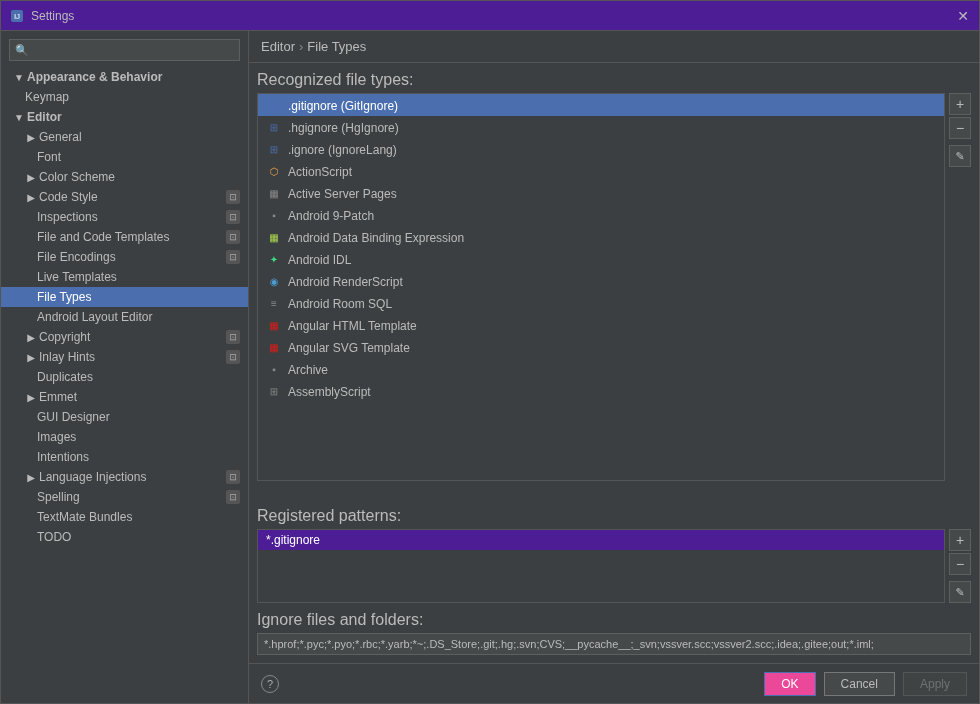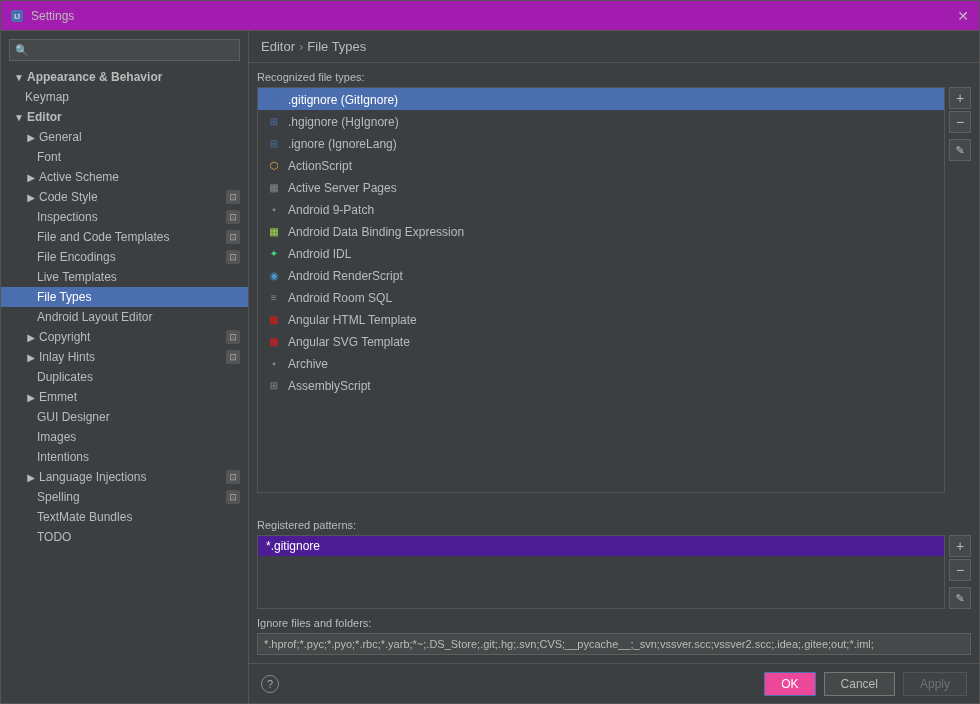--- a/index.html
+++ b/index.html
@@ -16,21 +16,21 @@
     .window {
       width: 980px;
       height: 704px;
       display: flex;
       flex-direction: column;
       background: #3c3f41;
       border: 1px solid #555;
     }
 
     .title-bar {
-      background: #a21caf;
+      background: #4c1d95;
       height: 30px;
       display: flex;
       align-items: center;
       padding: 0 8px;
       border-bottom: 1px solid #555;
       flex-shrink: 0;
     }
 
     .title-bar-icon {
       width: 16px;
@@ -169,21 +169,21 @@
 
     .panel-body {
       display: flex;
       flex-direction: column;
       flex: 1;
       overflow: hidden;
       padding: 8px;
     }
 
     .section-label {
-      font-size: 11px;
+      font-size: 16px;
       color: #bbbbbb;
       margin-bottom: 4px;
     }
 
     .file-list-wrapper {
       flex: 1;
       border: 1px solid #555;
       overflow-y: auto;
       background: #3c3f41;
     }
@@ -368,21 +368,21 @@
       </div>
       <div class="sidebar-item sidebar-indent-1">
         <span class="sidebar-arrow">▶</span>
         <span>General</span>
       </div>
       <div class="sidebar-item sidebar-indent-2">
         <span>Font</span>
       </div>
       <div class="sidebar-item sidebar-indent-1">
         <span class="sidebar-arrow">▶</span>
-        <span>Active Scheme</span>
+        <span>Color Scheme</span>
       </div>
       <div class="sidebar-item sidebar-indent-1">
         <span class="sidebar-arrow">▶</span>
         <span>Code Style</span>
         <span class="sidebar-badge">⊡</span>
       </div>
       <div class="sidebar-item sidebar-indent-2">
         <span>Inspections</span>
         <span class="sidebar-badge">⊡</span>
       </div>

